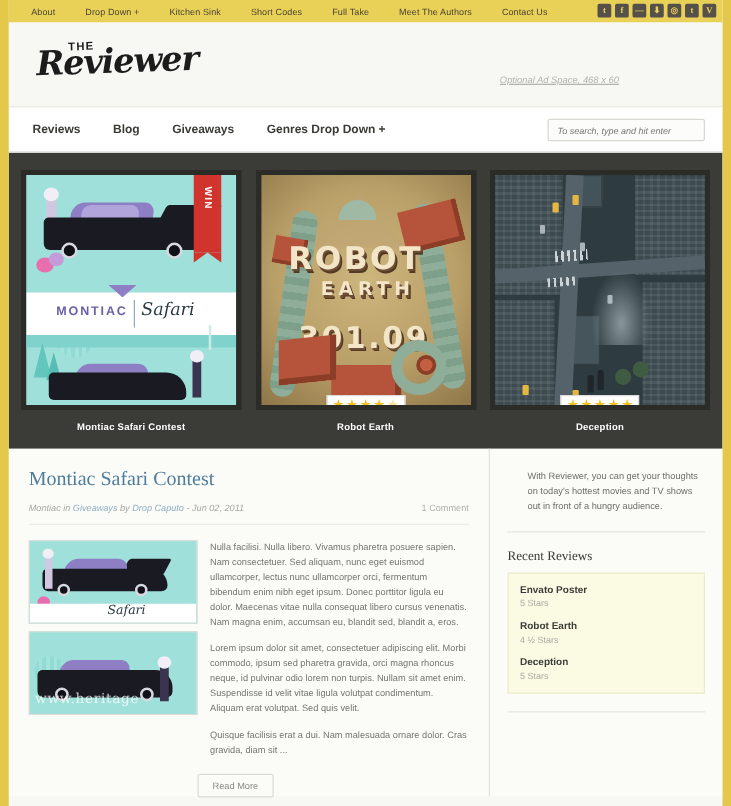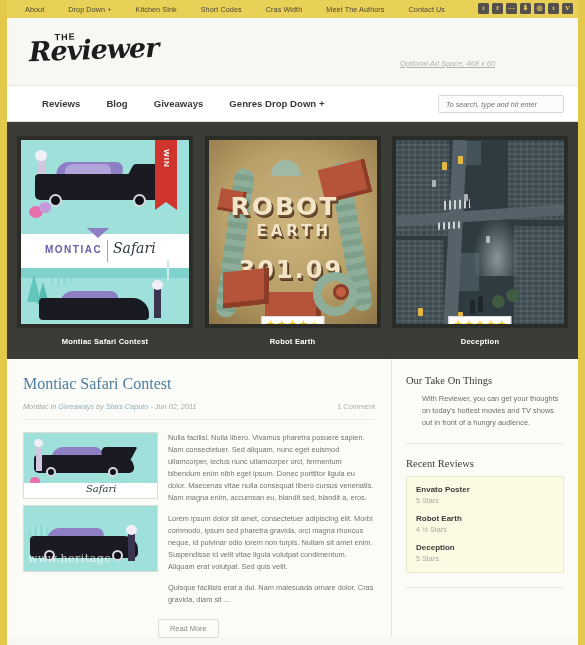--- a/index.html
+++ b/index.html
@@ -94,21 +94,21 @@
   }
 
   
   .mainnav {
     height: 36px;
     background: #ffffff;
     border-bottom: 1px solid #e0e0da;
     display: flex;
     align-items: center;
     position: relative;
-    padding-left: 22px;
+    padding-left: 6px;
   }
   .mainnav a {
     font-size: 9.6px;
     font-weight: bold;
     color: #3a3a36;
     text-decoration: none;
     padding: 0 13px;
     white-space: nowrap;
   }
   .searchbox {
@@ -423,21 +423,21 @@
 <body>
 
 <div id="page">
 
   <div class="topbar">
     <nav class="topnav">
       <a href="#">About</a>
       <a href="#">Drop Down +</a>
       <a href="#">Kitchen Sink</a>
       <a href="#">Short Codes</a>
-      <a href="#">Cras Width</a>
+      <a href="#">Full Take</a>
       <a href="#">Meet The Authors</a>
       <a href="#">Contact Us</a>
     </nav>
     <div class="social">
       <span class="sicon">t</span>
       <span class="sicon">f</span>
       <span class="sicon">—</span>
       <span class="sicon">⬇</span>
       <span class="sicon">◎</span>
       <span class="sicon">t</span>
@@ -574,21 +574,21 @@
 
   <div class="bodywrap">
 
     <div class="content">
       <h1 class="post-title">Montiac Safari Contest</h1>
       <div class="post-meta">
         <div>
           <span>Montiac in</span>
           <em>Giveaways</em>
           <span>by</span>
-          <em>Stars Caputo</em>
+          <em>Drop Caputo</em>
           <span>-</span>
           <span>Jun 02, 2011</span>
         </div>
         <div class="cm">1 Comment</div>
       </div>
 
       <div class="post-body">
         <div class="thumbs">
           <div class="thumb">
             <div class="p1" style="position:absolute;inset:0;">
@@ -625,21 +625,20 @@
           <p>Nulla facilisi. Nulla libero. Vivamus pharetra posuere sapien. Nam consectetuer. Sed aliquam, nunc eget euismod ullamcorper, lectus nunc ullamcorper orci, fermentum bibendum enim nibh eget ipsum. Donec porttitor ligula eu dolor. Maecenas vitae nulla consequat libero cursus venenatis. Nam magna enim, accumsan eu, blandit sed, blandit a, eros.</p>
           <p>Lorem ipsum dolor sit amet, consectetuer adipiscing elit. Morbi commodo, ipsum sed pharetra gravida, orci magna rhoncus neque, id pulvinar odio lorem non turpis. Nullam sit amet enim. Suspendisse id velit vitae ligula volutpat condimentum. Aliquam erat volutpat. Sed quis velit.</p>
           <p>Quisque facilisis erat a dui. Nam malesuada ornare dolor. Cras gravida, diam sit ...</p>
         </div>
       </div>
 
       <button class="readmore">Read More</button>
     </div>
 
     <div class="sidebar">
-      <h2 class="side-h">Our Take On Things</h2>
       <p class="side-p">With Reviewer, you can get your thoughts on today's hottest movies and TV shows out in front of a hungry audience.</p>
       <div class="side-rule"></div>
       <h2 class="side-h">Recent Reviews</h2>
       <div class="rev-list">
         <div class="rev-item">
           <div class="rev-name">Envato Poster</div>
           <div class="rev-stars">5 Stars</div>
         </div>
         <div class="rev-item">
           <div class="rev-name">Robot Earth</div>

